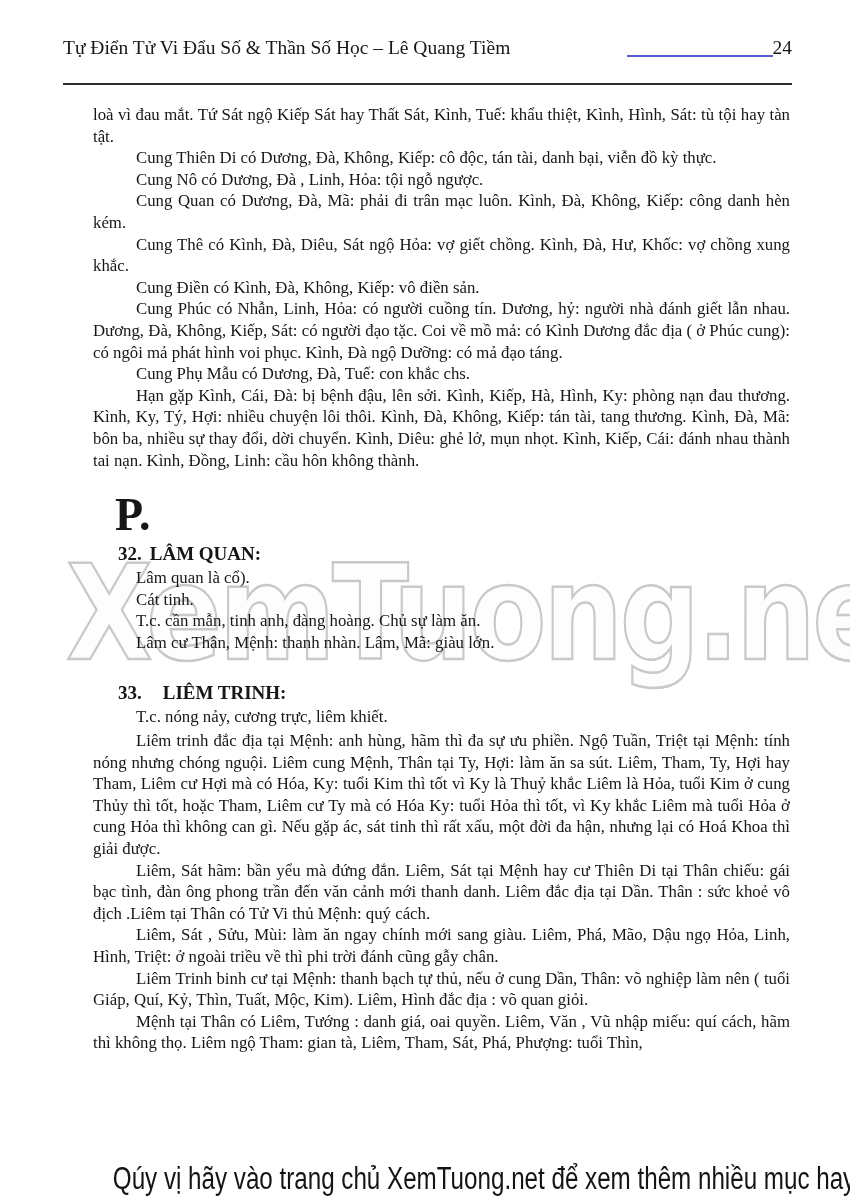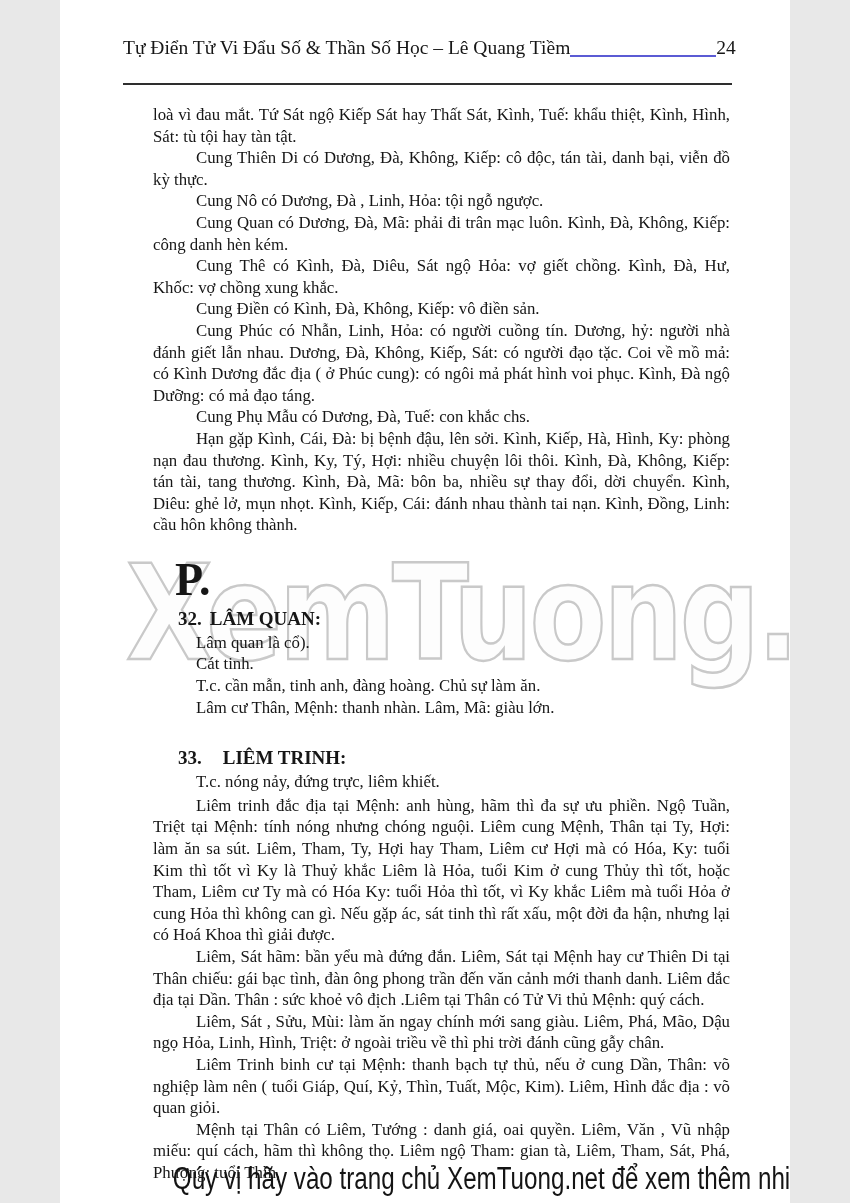--- a/index.html
+++ b/index.html
@@ -1,18 +1,18 @@
 <!DOCTYPE html>
 <html lang="vi"><head>
 <meta charset="utf-8">
 <style>
   html,body{margin:0;padding:0;background:#e8e8e8;}
   .page{
     position:relative;
-    width:730px;height:1203px;
+    width:850px;height:1203px;
     margin:0 auto;
     background:#ffffff;
     overflow:hidden;
     font-family:"Liberation Serif","DejaVu Serif",serif;
     color:#161616;
     text-decoration:underline;
   }
   
   .hdr{
     position:absolute;top:36px;left:63px;right:58px;
@@ -129,21 +129,21 @@
         <p class="line">T.c. cần mẫn, tinh anh, đàng hoàng. Chủ sự làm ăn.</p>
         <p class="line">Lâm cư Thân, Mệnh: thanh nhàn. Lâm, Mã: giàu lớn.</p>
       </div>
 
     <div class="sec-gap"></div>
 
     <h2 class="sec-heading wide-gap">
       <span class="sec-num">33.</span><span>LIÊM TRINH:</span>
     </h2>
     <div>
-        <p class="line">T.c. nóng nảy, đứng trực, liêm khiết.</p>
+        <p class="line">T.c. nóng nảy, cương trực, liêm khiết.</p>
       </div>
     <div class="half-gap"></div>
     <div>
         <p class="para">Liêm trinh đắc địa tại Mệnh: anh hùng, hãm thì đa sự ưu phiền. Ngộ Tuần, Triệt tại Mệnh: tính nóng nhưng chóng nguội. Liêm cung Mệnh, Thân tại Ty, Hợi: làm ăn sa sút. Liêm, Tham, Ty, Hợi hay Tham, Liêm cư Hợi mà có Hóa, Ky: tuổi Kim thì tốt vì Ky là Thuỷ khắc Liêm là Hỏa, tuổi Kim ở cung Thủy thì tốt, hoặc Tham, Liêm cư Ty mà có Hóa Ky: tuổi Hỏa thì tốt, vì Ky khắc Liêm mà tuổi Hỏa ở cung Hỏa thì không can gì. Nếu gặp ác, sát tinh thì rất xấu, một đời đa hận, nhưng lại có Hoá Khoa thì giải được.</p>
         <p class="para">Liêm, Sát hãm: bần yểu mà đứng đắn. Liêm, Sát tại Mệnh hay cư Thiên Di tại Thân chiếu: gái bạc tình, đàn ông phong trần đến văn cảnh mới thanh danh. Liêm đắc địa tại Dần. Thân : sức khoẻ vô địch .Liêm tại Thân có Tử Vi thủ Mệnh: quý cách.</p>
         <p class="para">Liêm, Sát , Sửu, Mùi: làm ăn ngay chính mới sang giàu. Liêm, Phá, Mão, Dậu ngọ Hỏa, Linh, Hình, Triệt: ở ngoài triều về thì phi trời đánh cũng gẫy chân.</p>
         <p class="para">Liêm Trinh binh cư tại Mệnh: thanh bạch tự thủ, nếu ở cung Dần, Thân: võ nghiệp làm nên ( tuổi Giáp, Quí, Kỷ, Thìn, Tuất, Mộc, Kim). Liêm, Hình đắc địa : võ quan giỏi.</p>
         <p class="para">Mệnh tại Thân có Liêm, Tướng : danh giá, oai quyền. Liêm, Văn , Vũ nhập miếu: quí cách, hãm thì không thọ. Liêm ngộ Tham: gian tà, Liêm, Tham, Sát, Phá, Phượng: tuổi Thìn,</p>
       </div>
 

